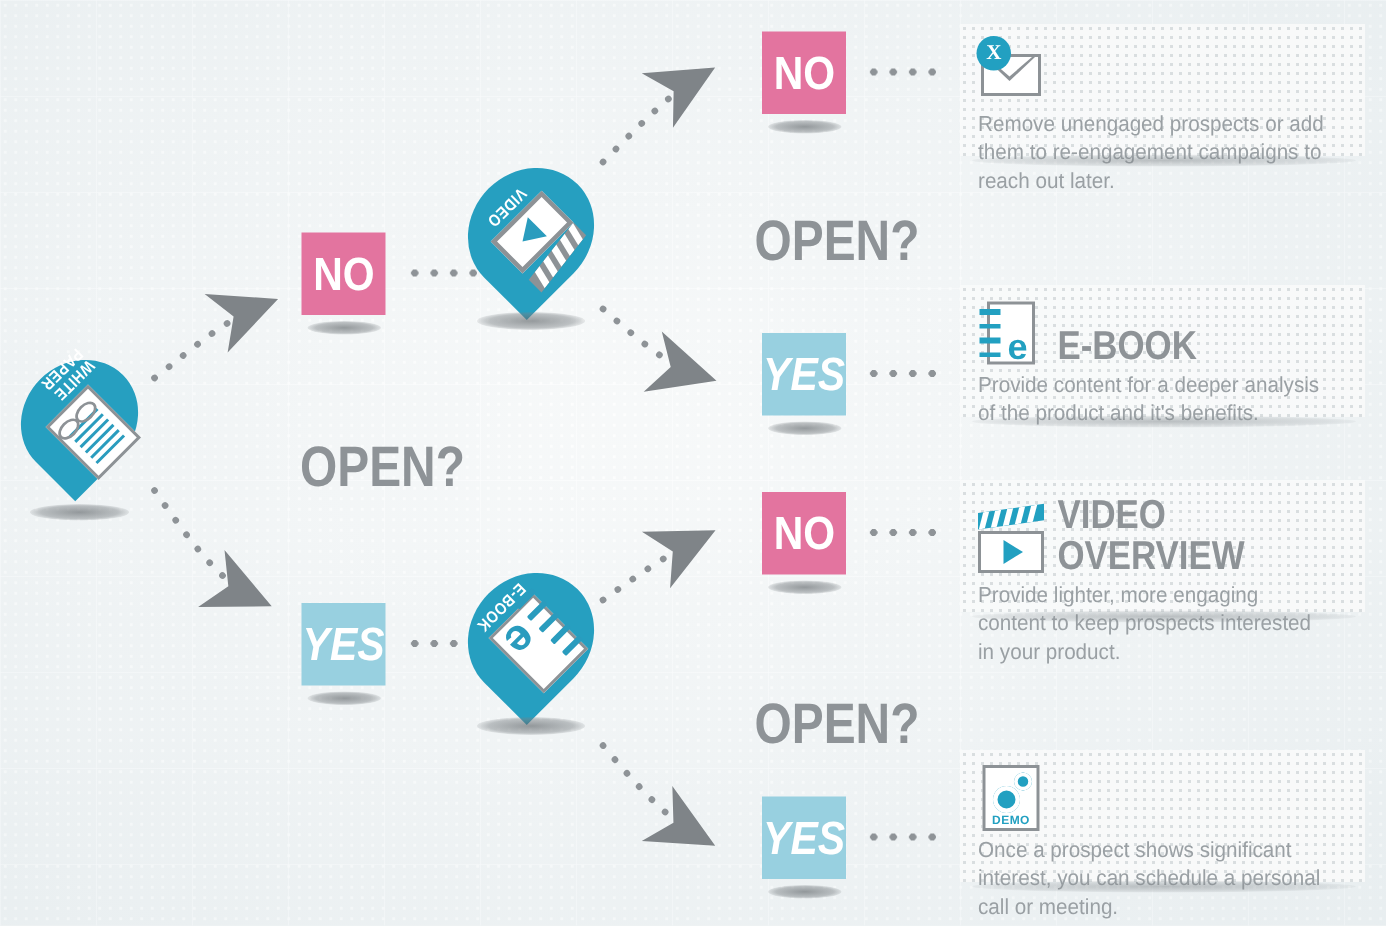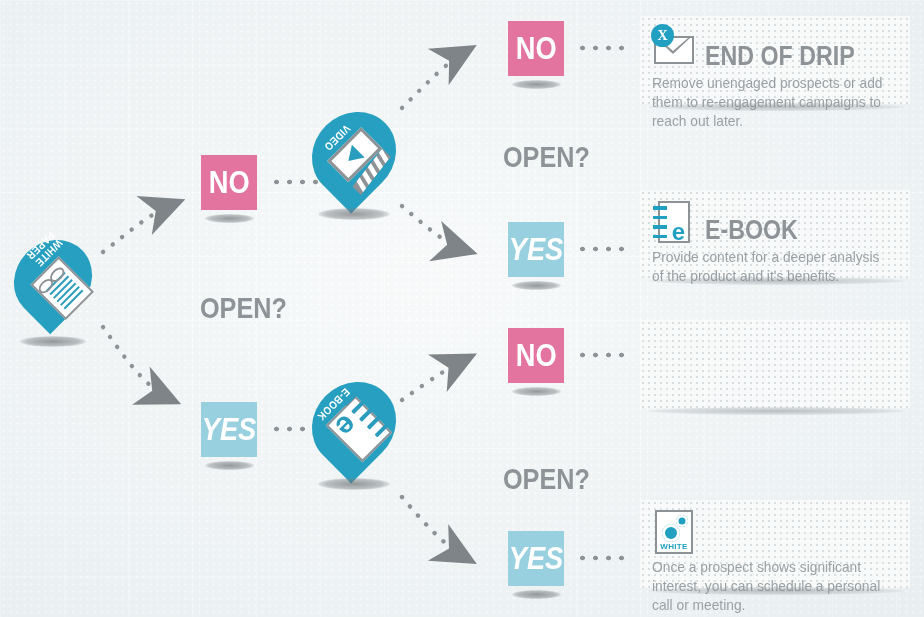--- a/index.html
+++ b/index.html
@@ -90,21 +90,21 @@
     font-family:"Liberation Sans Narrow","Liberation Sans",sans-serif;
   }
   .chip span{transform:scaleX(.88);display:block;}
   .chip.no{background:#e3749f;}
   .chip.yes{background:#98d0e0;font-style:italic;}
 
   
   .openq{
     position:absolute;color:#8e9397;font-weight:bold;
     font-family:"Liberation Sans Narrow","Liberation Sans",sans-serif;
-    font-size:30px;line-height:1;letter-spacing:0px;
+    font-size:38px;line-height:1;letter-spacing:0px;
   }
   .openq span{display:block;transform:scaleX(.84);transform-origin:left center;}
 
   
   .dots{
     position:absolute;height:6px;
     background-image:radial-gradient(circle, #8e9397 2.3px, transparent 2.6px);
     background-size:13px 6px;background-repeat:repeat-x;background-position:0 center;
   }
 
@@ -308,23 +308,20 @@
   <div class="openq" style="left:503px;top:464px;">
     <span>OPEN?</span>
   </div>
 
   <div class="card" style="left:640px;top:16px;width:270px;height:88px;">
     <div class="card-head">
       <div class="ci">
         <div class="ci-env"></div>
         <div class="ci-badge">X</div>
       </div>
-      <div class="card-title">
-        <span>END OF DRIP</span>
-      </div>
     </div>
     <div class="card-body">
       <span>Remove unengaged prospects or add them to re-engagement campaigns to reach out later.</span>
     </div>
   </div>
 
   <div class="card" style="left:640px;top:190px;width:270px;height:88px;">
     <div class="card-head">
       <div class="ci">
         <div class="ci-book">
@@ -340,29 +337,51 @@
       <div class="card-title">
         <span>E-BOOK</span>
       </div>
     </div>
     <div class="card-body">
       <span>Provide content for a deeper analysis of the product and it's benefits.</span>
     </div>
   </div>
 
   <div class="card" style="left:640px;top:320px;width:270px;height:88px;">
+    <div class="card-head">
+      <div class="ci">
+        <div class="ci-clap">
+          <div class="t">
+              <i style="left:2px"></i>
+              <i style="left:10px"></i>
+              <i style="left:18px"></i>
+              <i style="left:26px"></i>
+              <i style="left:34px"></i>
+            </div>
+          <div class="b">
+              <div class="p"></div>
+            </div>
+        </div>
+      </div>
+      <div class="card-title">
+        <span>VIDEO OVERVIEW</span>
+      </div>
+    </div>
+    <div class="card-body">
+      <span>Provide lighter, more engaging content to keep prospects interested in your product.</span>
+    </div>
   </div>
 
   <div class="card" style="left:640px;top:500px;width:270px;height:88px;">
     <div class="card-head">
       <div class="ci">
         <div class="ci-demo">
           <div class="g1"></div>
           <div class="g2"></div>
-          <div class="lbl">WHITE</div>
+          <div class="lbl">DEMO</div>
         </div>
       </div>
     </div>
     <div class="card-body">
       <span>Once a prospect shows significant interest, you can schedule a personal call or meeting.</span>
     </div>
   </div>
 
 </div>
 

